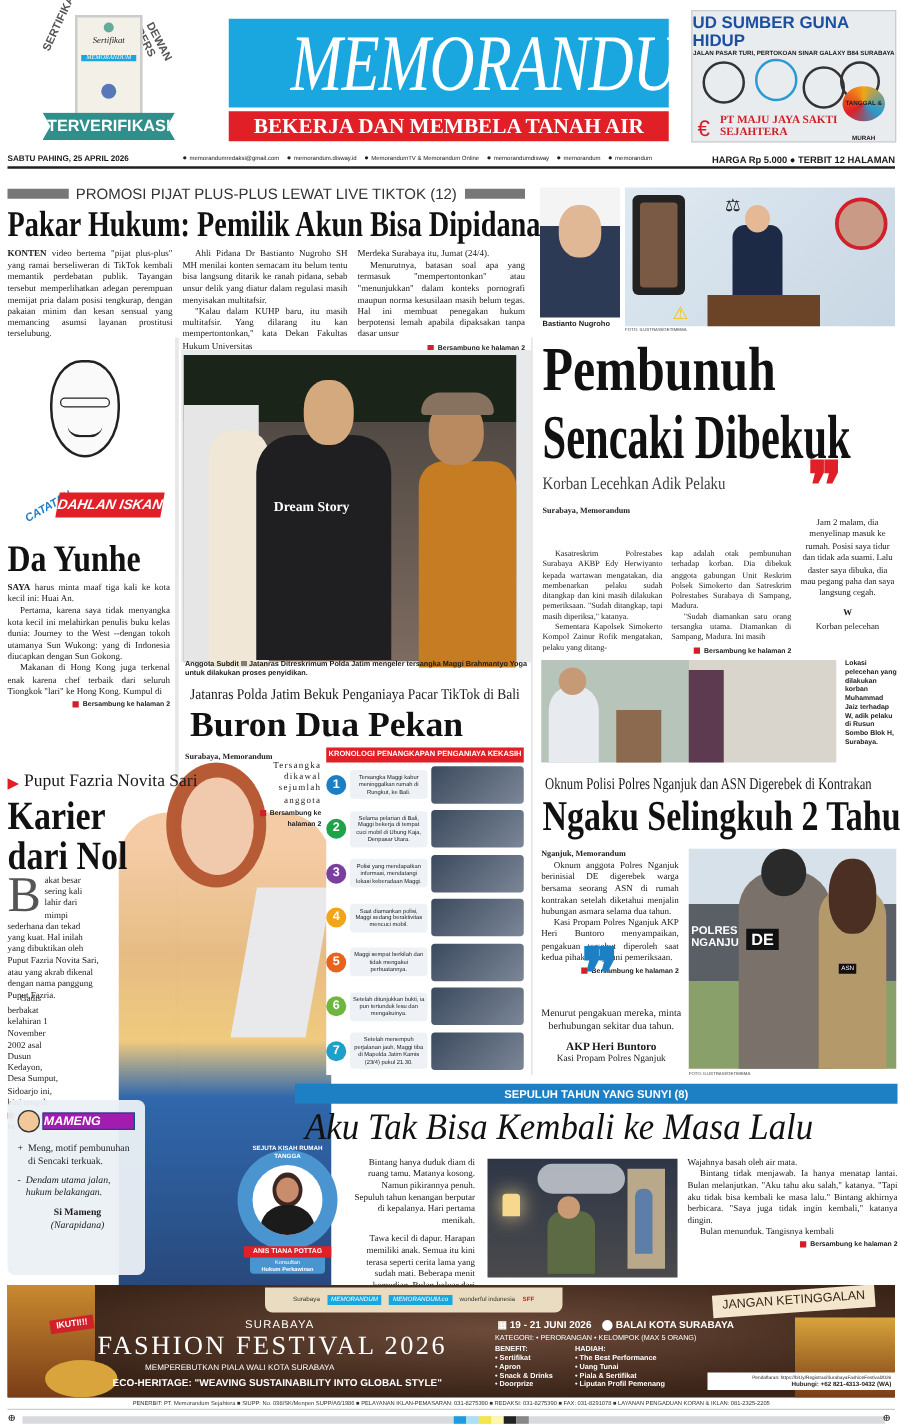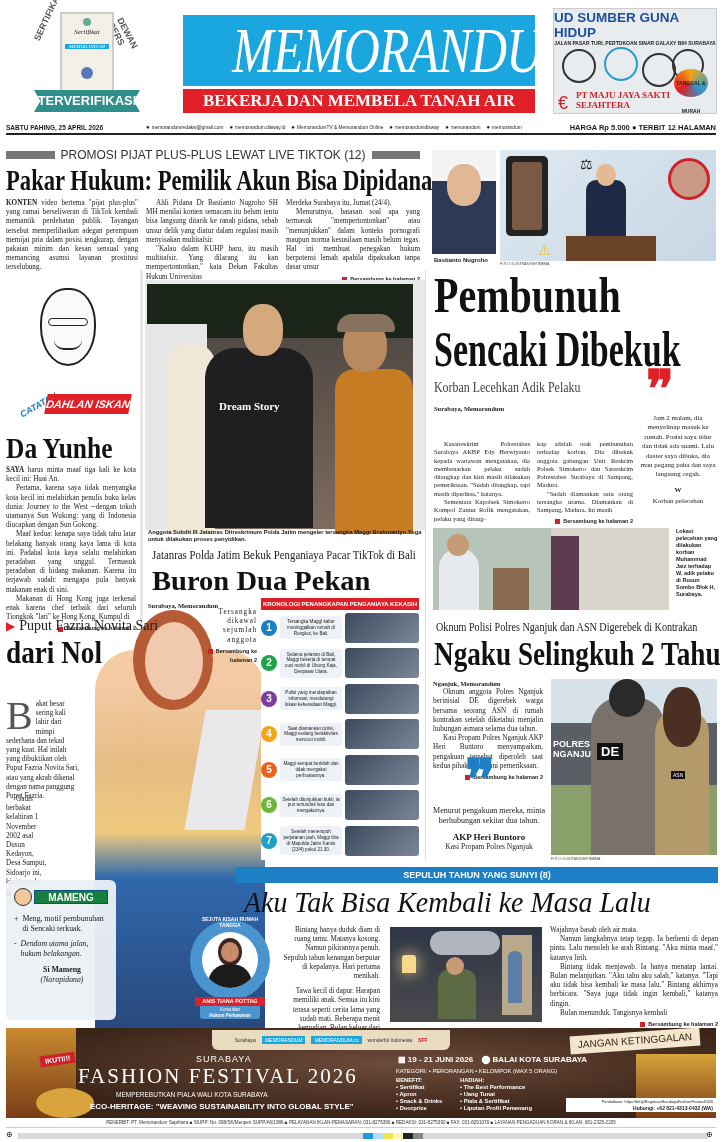--- a/index.html
+++ b/index.html
@@ -122,50 +122,50 @@
   <div style="position:absolute;left:36px;top:52px;width:28px;height:10px;border-bottom:2px solid #222;border-radius:0 0 14px 14px"></div>
 </div>
 <div class="abs" style="left:18px;top:388px;width:112px;height:40px">
   <div class="sans" style="position:absolute;left:0;top:12px;color:#1d7fc4;font-weight:bold;font-size:9px;font-style:italic;transform:rotate(-30deg)">CATATAN</div>
   <div class="sans" style="position:absolute;left:28px;top:6px;width:84px;height:20px;background:#e01f26;color:#fff;font-weight:bold;font-style:italic;font-size:11px;text-align:center;line-height:20px;transform:skewX(-10deg)">DAHLAN ISKAN</div>
 </div>
 <div class="abs h1" style="left:6px;top:432px;font-size:30px;line-height:32px"><span style="transform:scaleX(0.85)">Da Yunhe</span></div>
 <div class="abs body-text" style="left:6px;top:466px;width:130px">
   <p class="noind"><b>SAYA</b><span> harus minta maaf tiga kali ke kota kecil ini: Huai An.</span></p>
   <p>Pertama, karena saya tidak menyangka kota kecil ini melahirkan penulis buku kelas dunia: Journey to the West --dengan tokoh utamanya Sun Wukong: yang di Indonesia diucapkan dengan Sun Gokong.</p>
-  <p>Maaf kedua: kenapa saya tidak tahu latar belakang banyak orang kaya lama di kota ini. Padahal kota kaya selalu melahirkan peradaban yang unggul. Termasuk peradaban di bidang makanan. Karena itu terjawab sudah: mengapa pula banyak makanan enak di sini.</p>
   <p>Makanan di Hong Kong juga terkenal enak karena chef terbaik dari seluruh Tiongkok "lari" ke Hong Kong. Kumpul di</p>
   <div class="cont">Bersambung ke halaman 2</div>
 </div>
 <div class="abs" style="left:140px;top:270px;width:3px;height:600px;background:#e8e8e8"></div>
 
 <div class="abs" style="left:95px;top:650px;width:170px;height:380px;background:linear-gradient(#f4c9a0 0 8%,#e5b97e 30%,#f0c878 48%,#2560a8 60%,#1d3f75 100%);border-radius:40px 40px 0 0;opacity:.95">
   <div style="position:absolute;left:38px;top:-40px;width:80px;height:100px;border-radius:50%;background:#b4532c"></div>
   <div style="position:absolute;left:50px;top:-28px;width:58px;height:78px;border-radius:50%;background:#f1c7a8"></div>
   <div style="position:absolute;left:100px;top:60px;width:60px;height:120px;background:#e8e8ea;transform:skewX(-10deg)"></div>
 </div>
 <div class="abs serif" style="left:6px;top:618px;font-size:14px;display:flex;align-items:center;gap:4px">
   <span style="color:#e01f26;font-size:12px">▶</span>
     <span>Puput Fazria Novita Sari</span>
 </div>
 <div class="abs h1" style="left:6px;top:636px;font-size:32px;line-height:32px">
+  <div><span style="transform:scaleX(0.85)">Karier</span></div>
   <div><span style="transform:scaleX(0.85)">dari Nol</span></div>
 </div>
 <div class="abs body-text" style="left:6px;top:700px;width:74px;text-align:left">
   <span class="serif" style="float:left;font-size:40px;line-height:32px;color:#555;margin-right:3px">B</span>
   <span>akat besar sering kali lahir dari mimpi sederhana dan tekad yang kuat. Hal inilah yang dibuktikan oleh Puput Fazria Novita Sari, atau yang akrab dikenal dengan nama panggung Puput Fazria.</span>
 </div>
 <div class="abs body-text" style="left:6px;top:795px;width:42px;text-align:left">
   <p>Gadis berbakat kelahiran 1 November 2002 asal Dusun Kedayon, Desa Sumput, Sidoarjo ini, kini tengah</p>
   <div class="cont" style="text-align:left">Bersambung ke halaman 2</div>
 </div>
 
 <div class="abs" style="left:6px;top:880px;width:110px;height:140px;background:rgba(235,240,246,.95);border-radius:6px">
   <div style="position:absolute;left:8px;top:8px;width:18px;height:18px;border-radius:50%;background:#f1c89a;border:1px solid #333"></div>
-  <div class="sans" style="position:absolute;left:28px;top:10px;width:74px;height:14px;background:#15803d;color:#fff;font-weight:bold;font-size:10px;text-align:center;line-height:14px;border:1px solid #0d4f86">MAMENG</div>
+  <div class="sans" style="position:absolute;left:28px;top:10px;width:74px;height:14px;background:#a21caf;color:#fff;font-weight:bold;font-style:italic;font-size:10px;text-align:left;line-height:14px;border:1px solid #0d4f86">MAMENG</div>
   <div class="serif" style="position:absolute;left:8px;top:34px;width:96px;font-size:7.8px;line-height:9.5px">
     <div style="display:flex;gap:4px">
         <span>+</span>
         <span>Meng, motif pembunuhan di Sencaki terkuak.</span>
       </div>
     <div style="display:flex;gap:4px;margin-top:6px;font-style:italic">
         <span>-</span>
         <span>Dendam utama jalan, hukum belakangan.</span>
       </div>
     <div style="text-align:center;font-weight:bold;margin-top:7px">Si Mameng</div>
@@ -313,21 +313,20 @@
 <div class="abs" style="left:390px;top:927px;width:152px;height:95px;background:linear-gradient(#2e3646,#4a4a4c)">
   <div style="position:absolute;left:12px;top:28px;width:14px;height:18px;background:#f6d98c;border-radius:3px 3px 0 0;box-shadow:0 0 16px #f6d98c"></div>
   <div style="position:absolute;left:48px;top:42px;width:38px;height:50px;background:#5d6b45;border-radius:12px 12px 0 0"></div>
   <div style="position:absolute;left:56px;top:30px;width:18px;height:18px;background:#c99a74;border-radius:50%"></div>
   <div style="position:absolute;left:112px;top:8px;width:30px;height:80px;background:#b9a88a"></div>
   <div style="position:absolute;left:118px;top:24px;width:14px;height:52px;background:#5e7eaa;border-radius:6px 6px 0 0"></div>
   <div style="position:absolute;left:40px;top:4px;width:70px;height:24px;border-radius:12px;background:#cfd5dc;opacity:.8"></div>
 </div>
 <div class="abs body-text" style="left:550px;top:926px;width:168px">
   <p class="noind">Wajahnya basah oleh air mata.</p>
-  <p>Namun langkahnya tetap tegap. Ia berhenti di depan pintu. Lalu menoleh ke arah Bintang. "Aku minta maaf," katanya lirih.</p>
   <p>Bintang tidak menjawab. Ia hanya menatap lantai. Bulan melanjutkan. "Aku tahu aku salah," katanya. "Tapi aku tidak bisa kembali ke masa lalu." Bintang akhirnya berbicara. "Saya juga tidak ingin kembali," katanya dingin.</p>
   <p>Bulan menunduk. Tangisnya kembali</p>
   <div class="cont">Bersambung ke halaman 2</div>
 </div>
 
 <div class="abs" style="left:6px;top:1028px;width:710px;height:90px;background:radial-gradient(ellipse at 55% 40%,#6d4b3a,#3a2418 70%);overflow:hidden;color:#fff">
   <div style="position:absolute;left:0;top:0;width:70px;height:90px;background:linear-gradient(#c98a2f,#7a3d17)"></div>
   <div style="position:absolute;left:30px;top:60px;width:58px;height:30px;background:#d8a43b;border-radius:50%"></div>
   <div class="sans" style="position:absolute;left:34px;top:26px;background:#d0202a;color:#fff;font-weight:bold;font-size:7px;padding:2px 5px;transform:rotate(-8deg)">IKUTI!!!</div>
   <div class="sans" style="position:absolute;left:206px;top:2px;width:238px;height:20px;background:#e9dcc1;border-radius:0 0 6px 6px;display:flex;gap:6px;align-items:center;justify-content:center;font-size:5px;color:#333">

